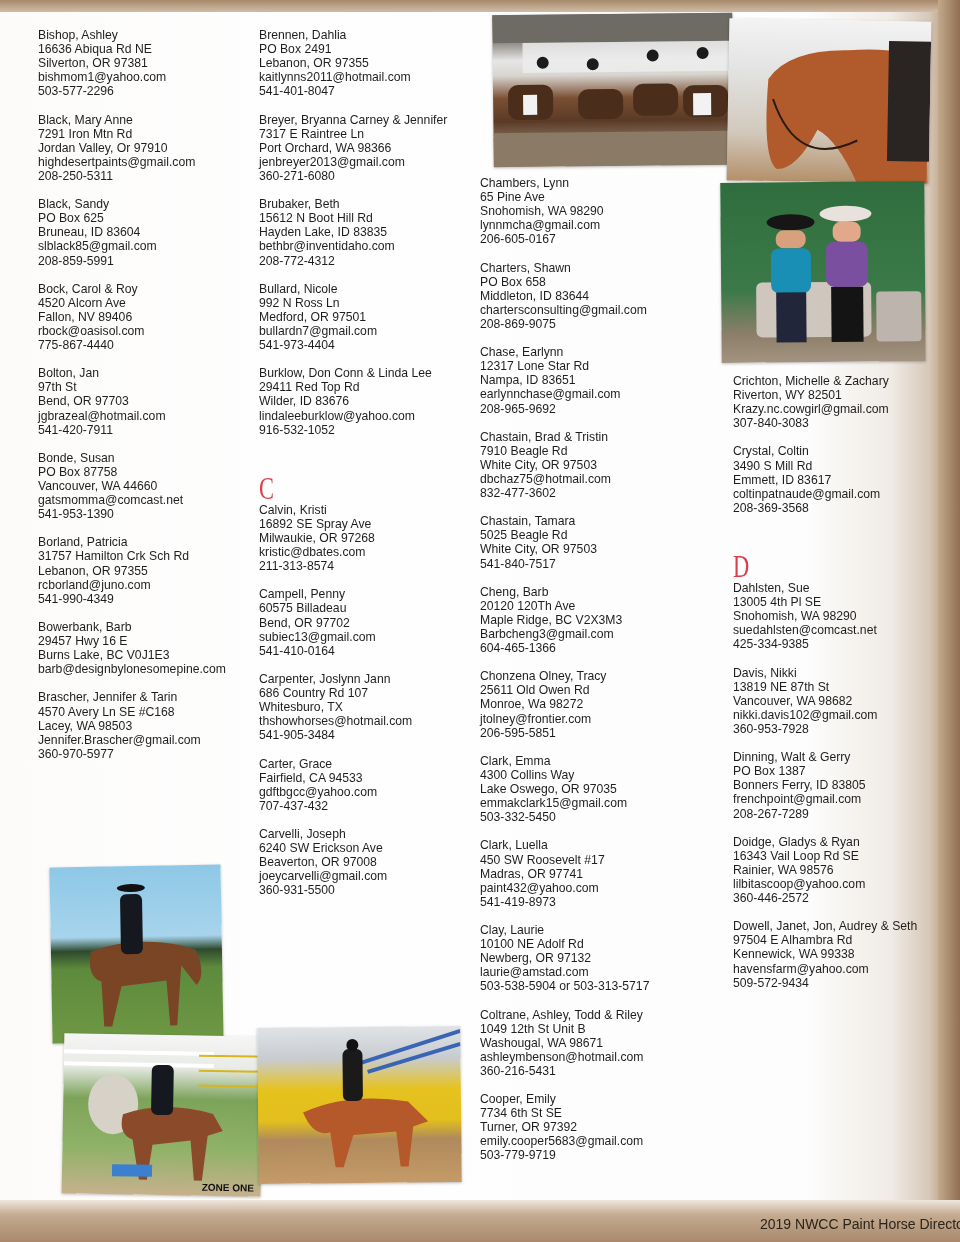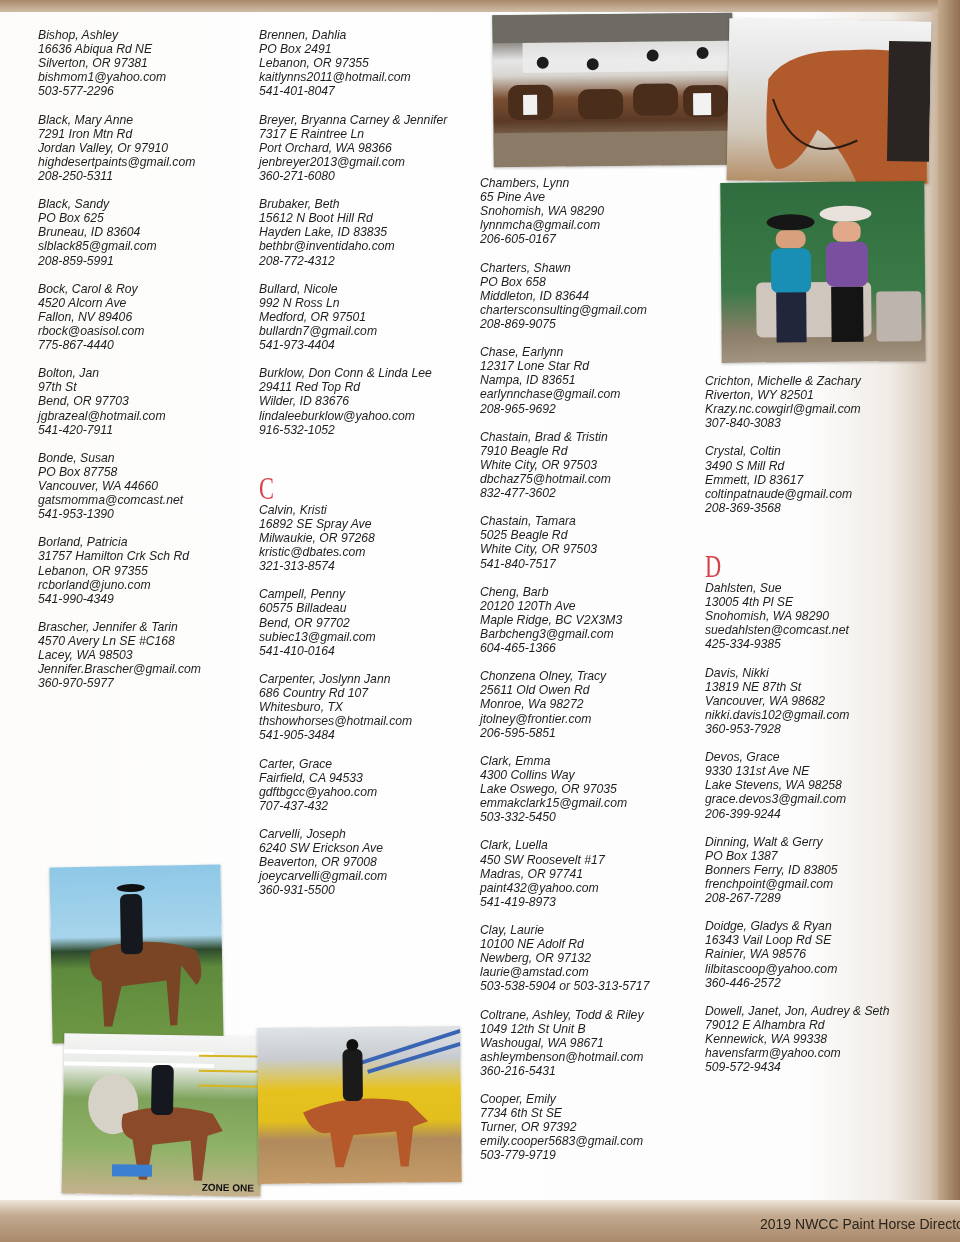--- a/index.html
+++ b/index.html
@@ -20,21 +20,21 @@
       position: absolute; right: 0; top: 0; width: 22px; height: 1242px;
       background: linear-gradient(90deg, #c3a98c, #8f7050);
     }
     .bottom-bar {
       position: absolute; left: 0; top: 1200px; width: 960px; height: 42px;
       background: linear-gradient(180deg, #efe7dd 0%, #c4ab91 35%, #a9896a 100%);
     }
     .col {
       position: absolute; font-size: 12.2px; line-height: 14.1px; color: #1e1e1e;
     }
-    .entry { margin: 0 0 14.1px 0; font-style: italic; }
+    .entry { margin: 0 0 14.1px 0; }
     .entry div { white-space: nowrap; }
     .letter {
       font-family: "Liberation Serif", serif; color: #d9404a; font-size: 32px;
       line-height: 26px; font-weight: normal; margin-bottom: 2px;
       transform: scaleX(0.7); transform-origin: left; display: block;
     }
     .photo {
       position: absolute; overflow: hidden; box-shadow: 0 1px 3px rgba(0,0,0,0.25);
     }
     .footer {
@@ -95,20 +95,26 @@
       <div>541-953-1390</div>
     </div>
     <div class="entry">
       <div>Borland, Patricia</div>
       <div>31757 Hamilton Crk Sch Rd</div>
       <div>Lebanon, OR 97355</div>
       <div>rcborland@juno.com</div>
       <div>541-990-4349</div>
     </div>
     <div class="entry">
+      <div>Bowerbank, Barb</div>
+      <div>29457 Hwy 16 E</div>
+      <div>Burns Lake, BC V0J1E3</div>
+      <div>barb@designbylonesomepine.com</div>
+    </div>
+    <div class="entry">
       <div>Brascher, Jennifer &amp; Tarin</div>
       <div>4570 Avery Ln SE  #C168</div>
       <div>Lacey, WA 98503</div>
       <div>Jennifer.Brascher@gmail.com</div>
       <div>360-970-5977</div>
     </div>
   </div>
 
 <div class="col" id="col1" style="left:259px; top:28px;">
   <div id="col1-main">
@@ -149,21 +155,21 @@
       </div>
     </div>
   <div style="height:24px;"></div>
   <span class="letter">C</span>
   <div id="col1-sec">
       <div class="entry">
         <div>Calvin, Kristi</div>
         <div>16892 SE Spray Ave</div>
         <div>Milwaukie, OR 97268</div>
         <div>kristic@dbates.com</div>
-        <div>321-313-8574</div>
+        <div>211-313-8574</div>
       </div>
       <div class="entry">
         <div>Campell, Penny</div>
         <div>60575 Billadeau</div>
         <div>Bend, OR 97702</div>
         <div>subiec13@gmail.com</div>
         <div>541-410-0164</div>
       </div>
       <div class="entry">
         <div>Carpenter, Joslynn Jann</div>
@@ -267,21 +273,21 @@
     </div>
     <div class="entry">
       <div>Cooper, Emily</div>
       <div>7734 6th St SE</div>
       <div>Turner, OR 97392</div>
       <div>emily.cooper5683@gmail.com</div>
       <div>503-779-9719</div>
     </div>
   </div>
 
-<div class="col" id="col3" style="left:705px; top:374px;">
+<div class="col" id="col3" style="left:733px; top:374px;">
   <div id="col3-main">
       <div class="entry">
         <div>Crichton, Michelle &amp; Zachary</div>
         <div>Riverton, WY 82501</div>
         <div>Krazy.nc.cowgirl@gmail.com</div>
         <div>307-840-3083</div>
       </div>
       <div class="entry">
         <div>Crystal, Coltin</div>
         <div>3490 S Mill Rd</div>
@@ -301,43 +307,36 @@
         <div>425-334-9385</div>
       </div>
       <div class="entry">
         <div>Davis, Nikki</div>
         <div>13819 NE 87th St</div>
         <div>Vancouver, WA 98682</div>
         <div>nikki.davis102@gmail.com</div>
         <div>360-953-7928</div>
       </div>
       <div class="entry">
-        <div>Devos, Grace</div>
-        <div>9330 131st Ave NE</div>
-        <div>Lake Stevens, WA 98258</div>
-        <div>grace.devos3@gmail.com</div>
-        <div>206-399-9244</div>
-      </div>
-      <div class="entry">
         <div>Dinning, Walt &amp; Gerry</div>
         <div>PO Box 1387</div>
         <div>Bonners Ferry, ID 83805</div>
         <div>frenchpoint@gmail.com</div>
         <div>208-267-7289</div>
       </div>
       <div class="entry">
         <div>Doidge, Gladys &amp; Ryan</div>
         <div>16343 Vail Loop Rd SE</div>
         <div>Rainier, WA 98576</div>
         <div>lilbitascoop@yahoo.com</div>
         <div>360-446-2572</div>
       </div>
       <div class="entry">
         <div>Dowell, Janet, Jon, Audrey &amp; Seth</div>
-        <div>79012 E Alhambra Rd</div>
+        <div>97504 E Alhambra Rd</div>
         <div>Kennewick, WA 99338</div>
         <div>havensfarm@yahoo.com</div>
         <div>509-572-9434</div>
       </div>
     </div>
 </div>
 
 <div class="photo" style="left:493px; top:14px; width:240px; height:152px; transform:rotate(-0.6deg);
      background:linear-gradient(180deg,#6f6a63 0%,#8e8a84 18%,#e6e6e6 30%,#d8d5d0 40%,#7a4f32 55%,#5a3a26 70%,#8c7a66 85%,#9f8f7b 100%);">
   <svg width="240" height="152" viewBox="0 0 240 152">

